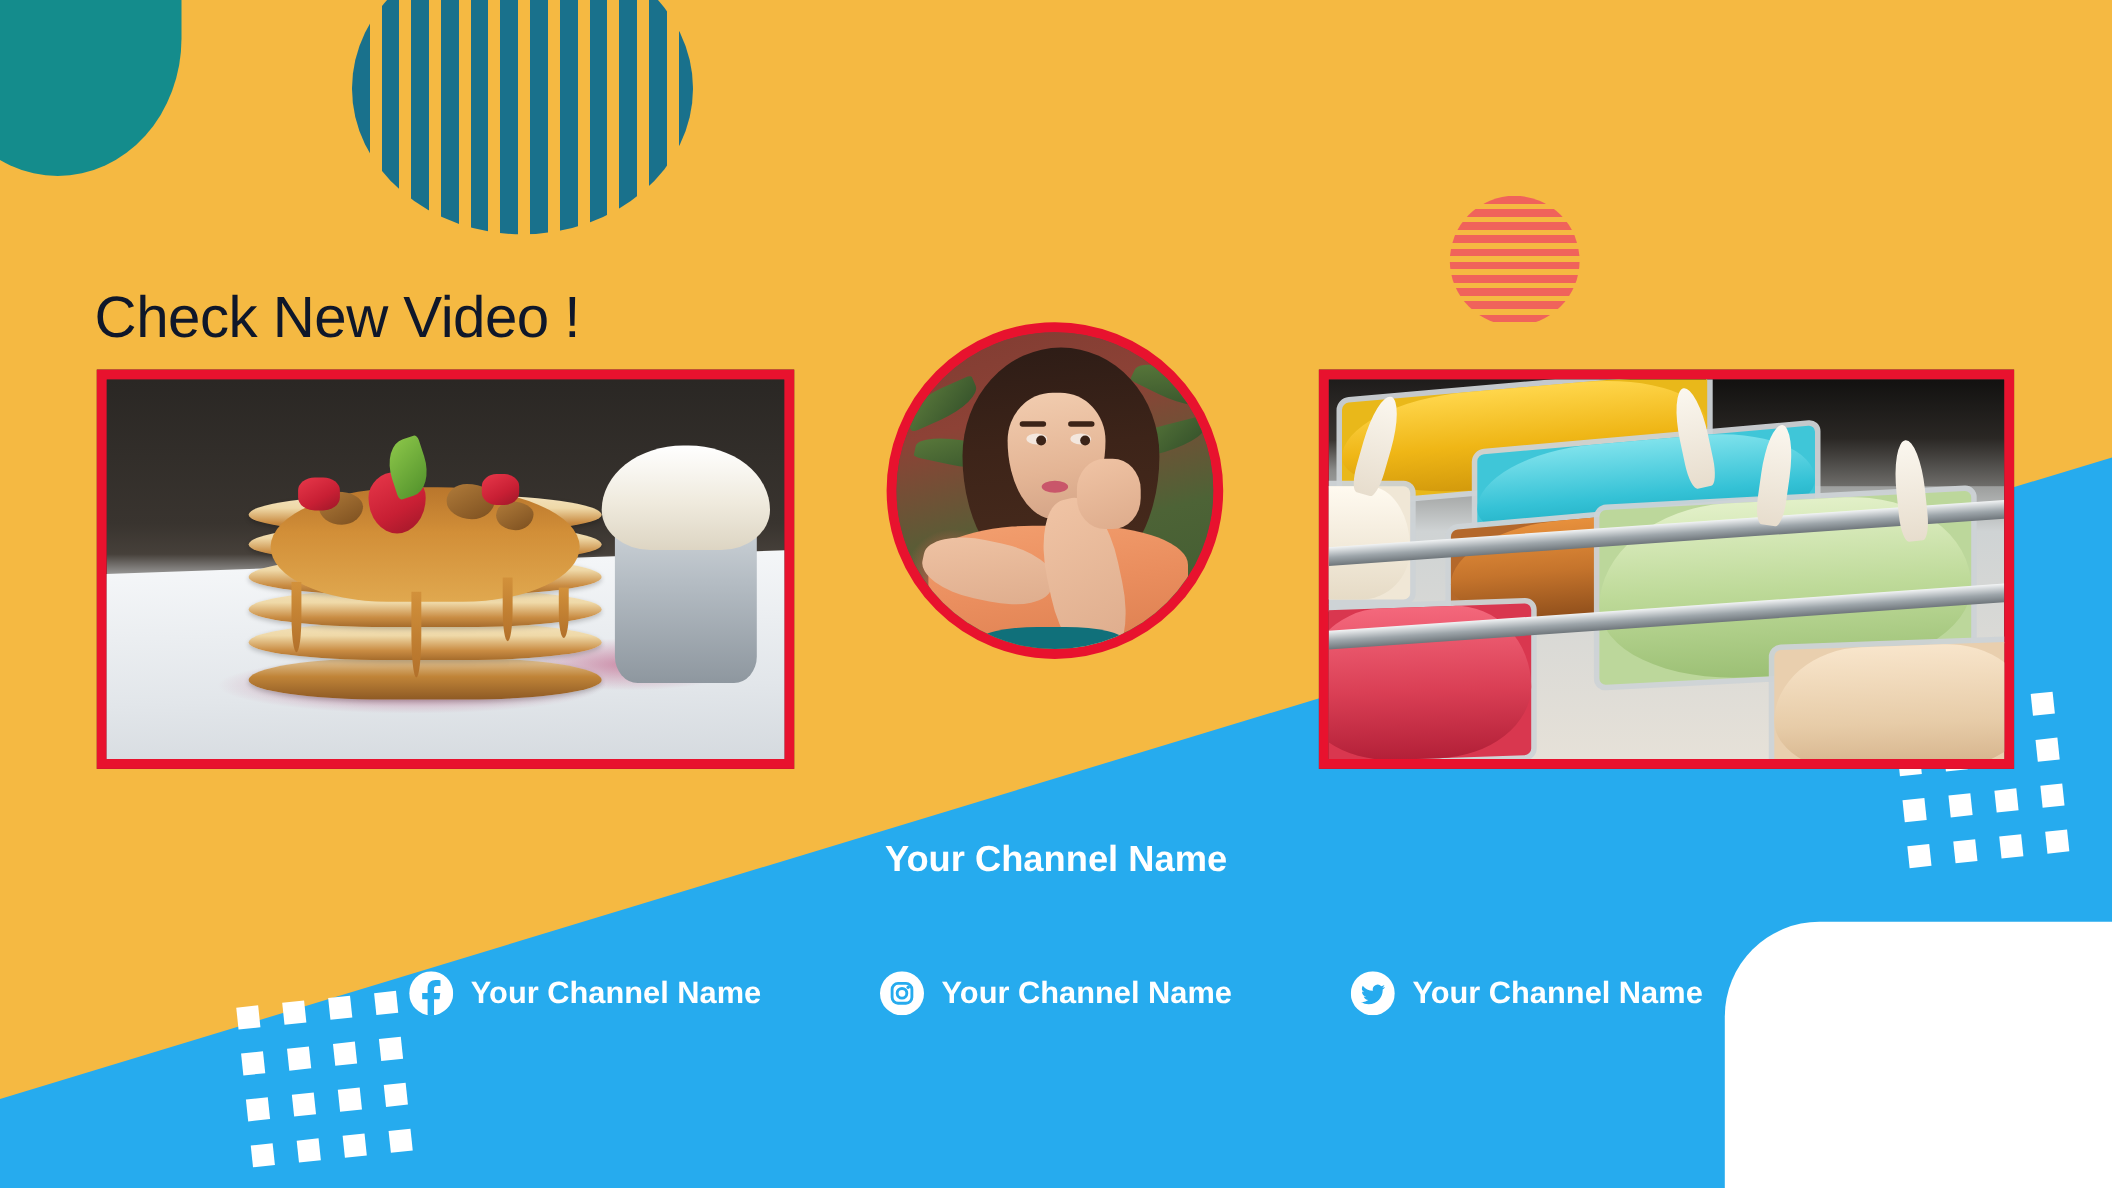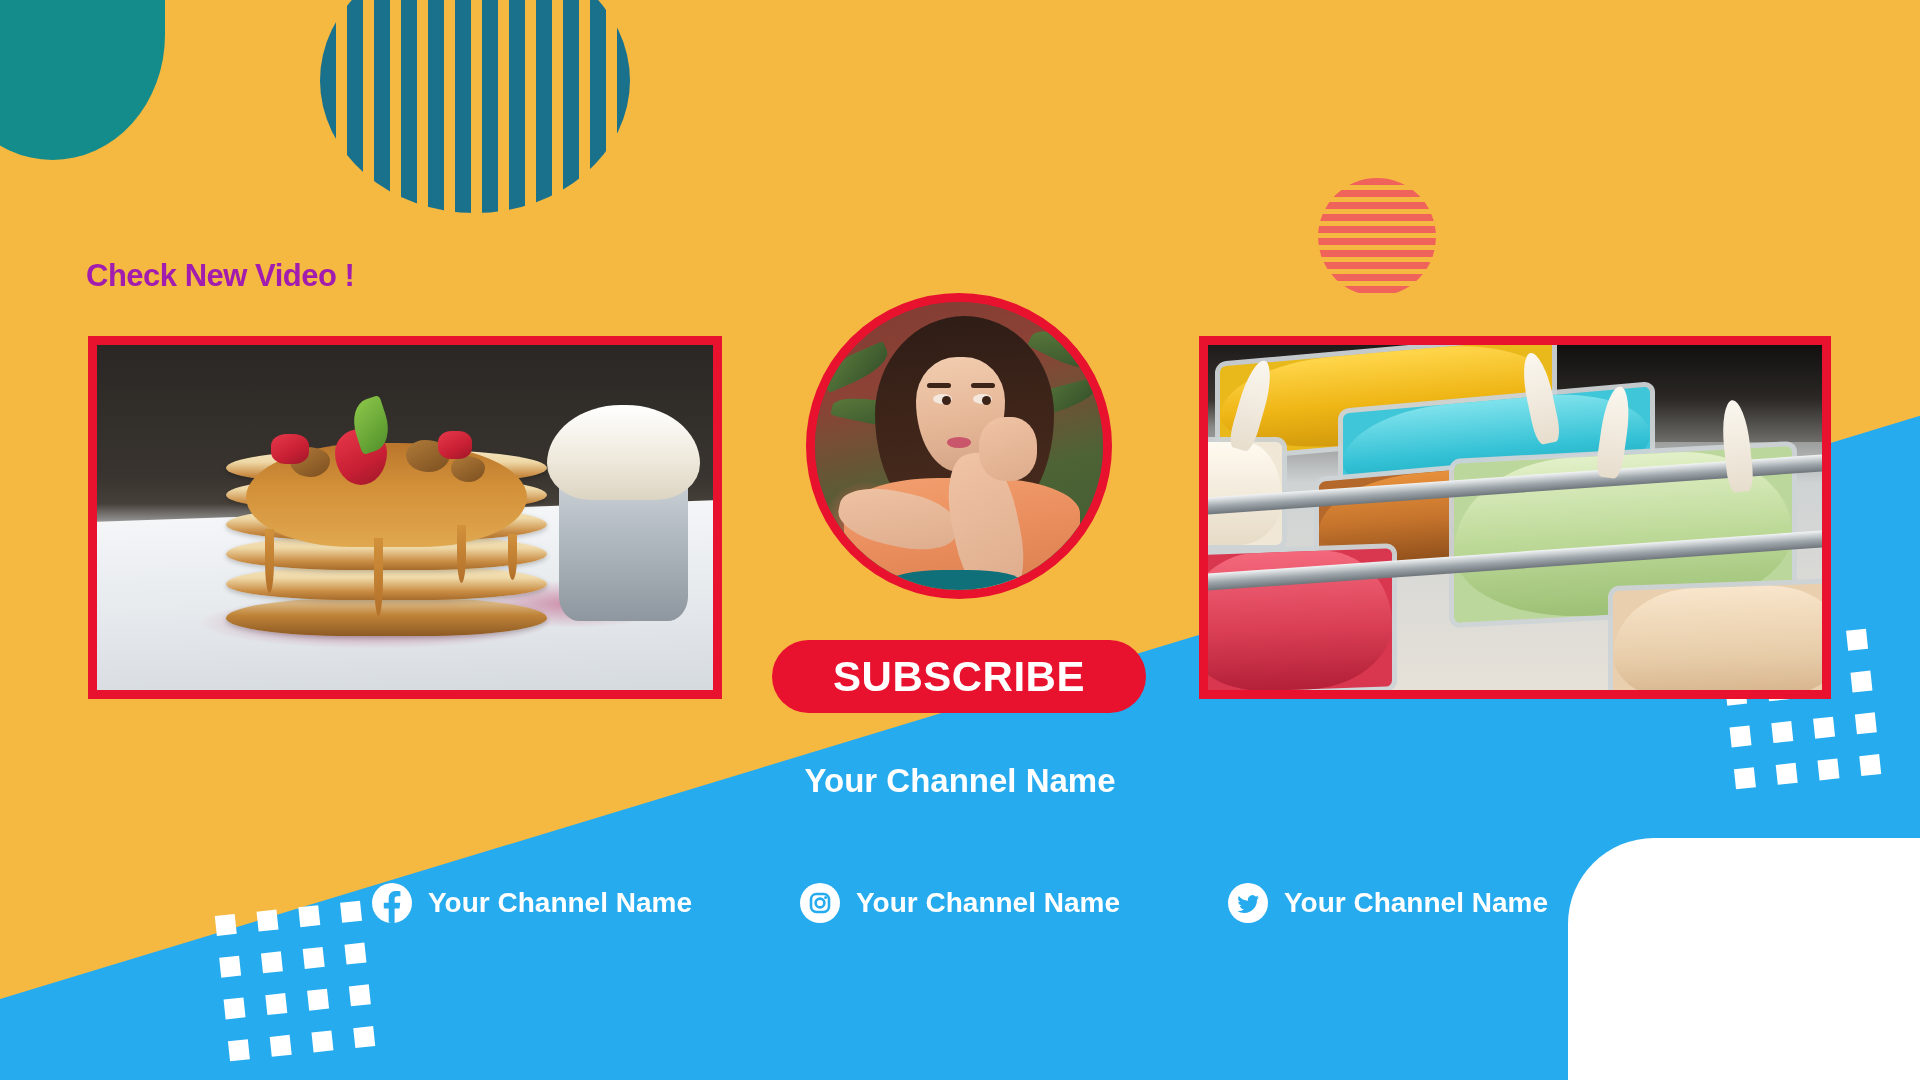--- a/index.html
+++ b/index.html
@@ -45,22 +45,22 @@
   }
 
   
   .dotgrid { position:absolute; display:grid; gap:22px; transform:rotate(-6deg); }
   .dotgrid span { width:20px; height:20px; background:#FFFFFF; display:block; }
   .dotgrid.left  { left:222px; top:908px; grid-template-columns:repeat(4,20px); }
   .dotgrid.right { left:1728px; top:636px; grid-template-columns:repeat(4,20px); }
 
   
   .heading {
-    position:absolute; color:#a21caf; font-weight:bold;
-    font-size:31px; letter-spacing:-0.5px; white-space:nowrap;
+    position:absolute; color:#0f172a; font-weight:normal;
+    font-size:53px; letter-spacing:-0.5px; white-space:nowrap;
   }
   .heading.left  { left:86px;  top:258px; }
   .heading.right { right:27px; top:258px; text-align:right; }
 
   
   .thumb {
     position:absolute; border:9px solid #E8122E; overflow:hidden; background:#2b2b2b;
   }
   .thumb.left  { left:88px;  top:336px; width:634px; height:363px; }
   .thumb.right { left:1199px; top:336px; width:632px; height:363px; }
@@ -365,21 +365,20 @@
     <div class="brow" style="left:39%; top:28%; width:24px; height:5px; border-radius:3px;"></div>
     <div class="brow" style="left:54%; top:28%; width:24px; height:5px; border-radius:3px;"></div>
     <div class="lip" style="left:46%; top:47%; width:24px; height:11px; background:#c9566a; border-radius:50%;"></div>
     <div class="shirt"></div>
     <div class="arm" style="left:8%;  top:66%; width:120px; height:54px; transform:rotate(12deg);"></div>
     <div class="arm" style="left:48%; top:52%; width:66px;  height:150px; transform:rotate(-12deg);"></div>
     <div class="arm" style="left:57%; top:40%; width:58px;  height:64px;"></div>
     <div class="teal-band"></div>
   </div>
 
-  <div class="subscribe">SUBSCRIBE</div>
   <div class="channel-main">Your Channel Name</div>
 
   <div class="socials">
 
     <div class="social">
       <span>
         <svg class="ic" viewBox="0 0 40 40">
           <circle cx="20" cy="20" r="20" fill="#FFFFFF"></circle>
           <path fill="#26ABEE" d="M22.6 40V25.4h4.9l.74-5.7h-5.64v-3.64c0-1.65.46-2.77 2.82-2.77h3.01V8.2c-.52-.07-2.31-.22-4.39-.22-4.35 0-7.33 2.65-7.33 7.53v4.2h-4.92v5.7h4.92V39.6A20.1 20.1 0 0 0 22.6 40z"></path>
         </svg>

